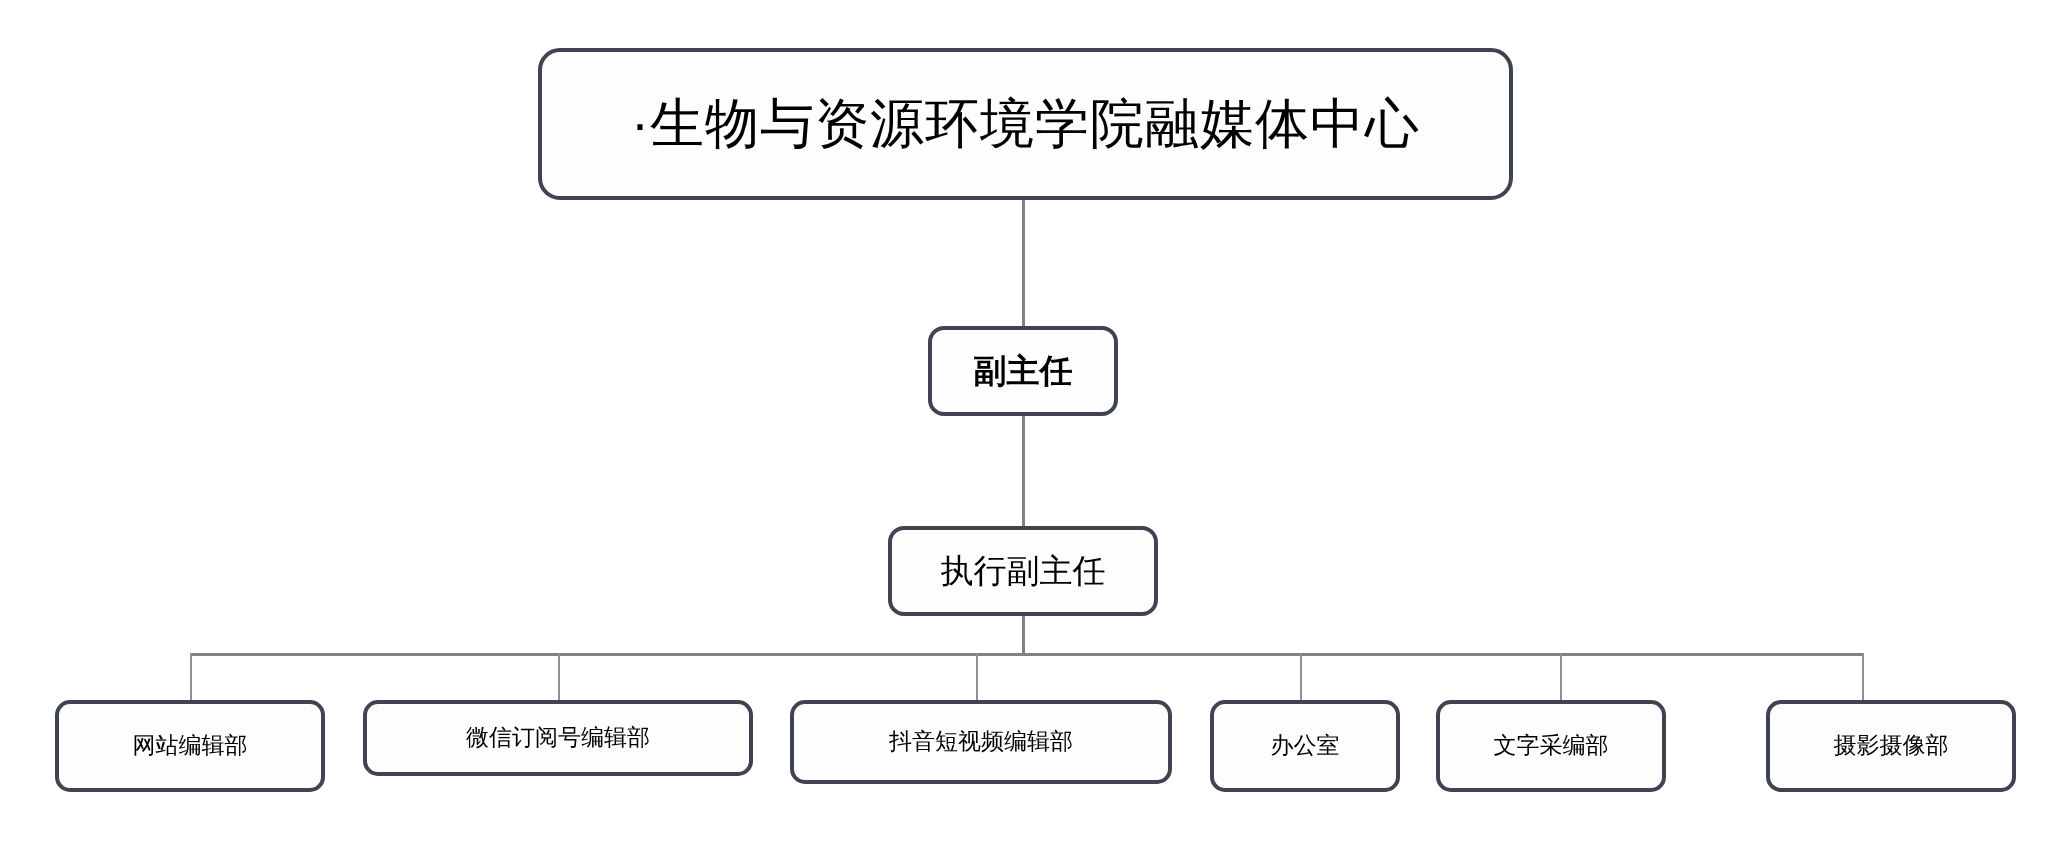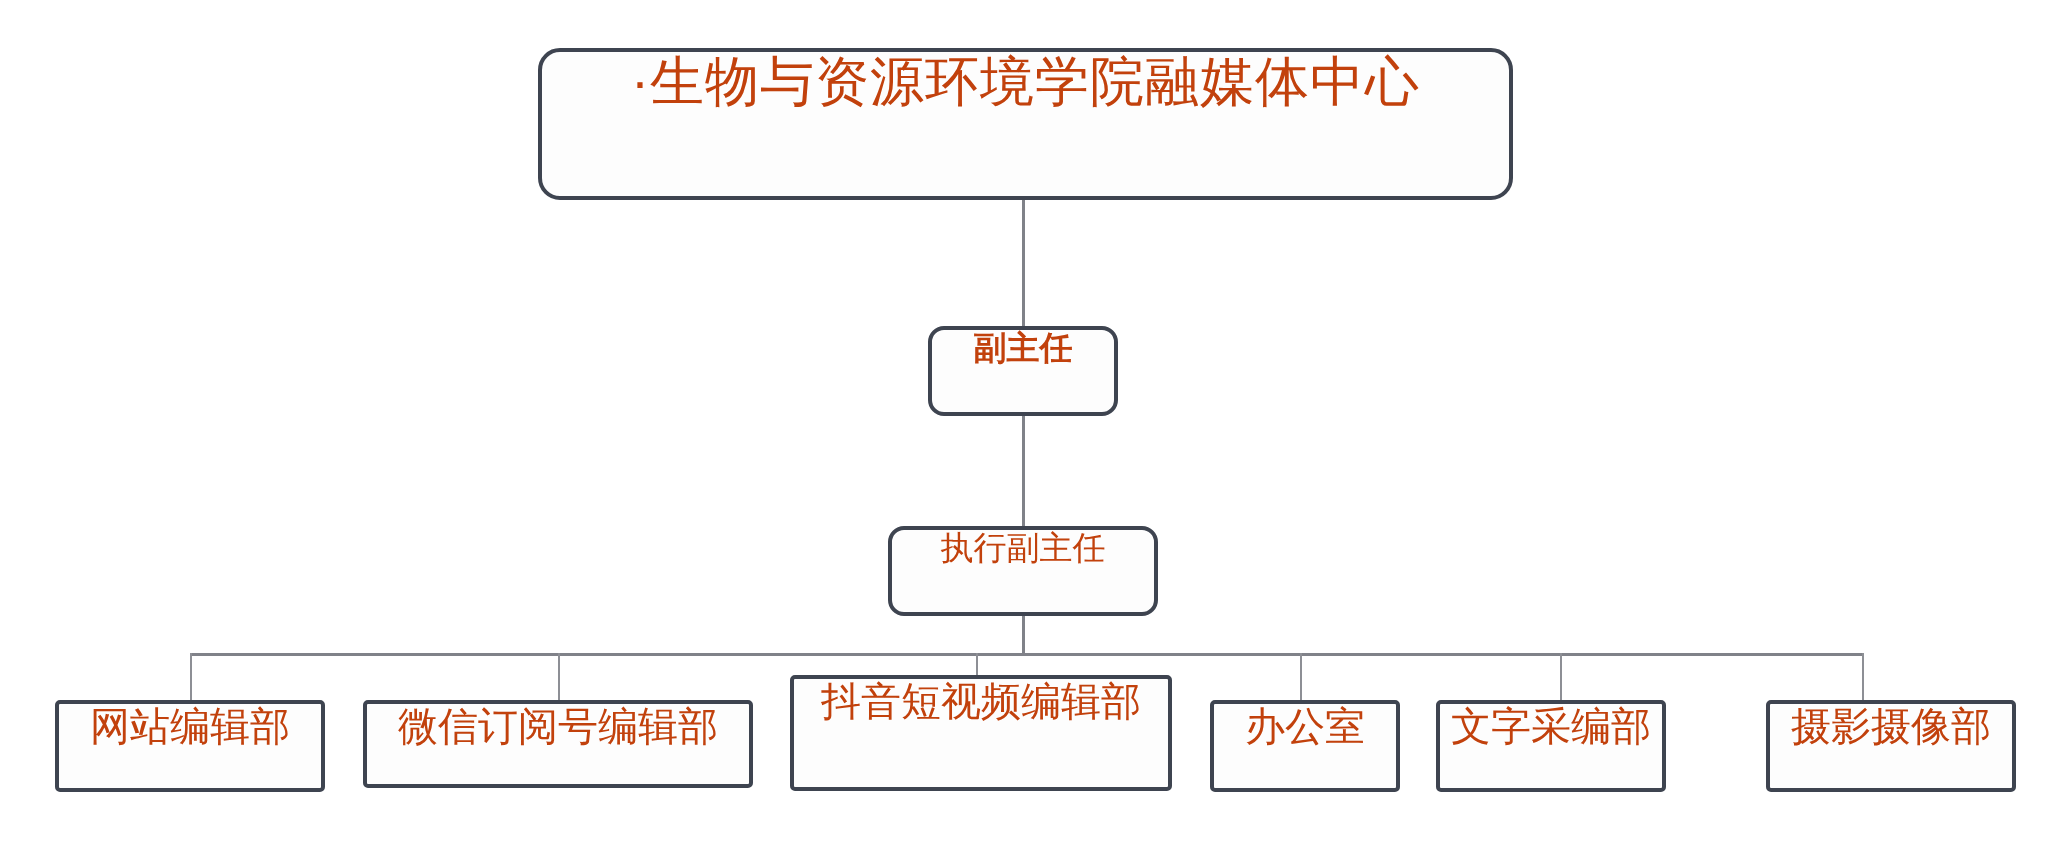--- a/index.html
+++ b/index.html
@@ -37,39 +37,39 @@
     background: #8d8f95;
   }
 
   
   .node {
     position: absolute;
     box-sizing: border-box;
     background: #fdfdfd;
     border: 4px solid #3e4450;
     display: flex;
-    align-items: flex-start;
+    align-items: center;
     justify-content: center;
-    color: #c2410c;
+    color: #000000;
     text-align: center;
     line-height: 1.1;
     white-space: nowrap;
   }
   .node-root {
     border-radius: 22px;
     font-size: 54px;
     letter-spacing: 1px;
   }
   .node-mid {
     border-radius: 16px;
     font-size: 33px;
   }
   .node-leaf {
-    border-radius: 5px;
-    font-size: 40px;
+    border-radius: 15px;
+    font-size: 23px;
   }
   .node-label {
     display: inline-block;
   }
 </style>
 </head>
 <body>
 
 <div id="canvas">
 
@@ -97,25 +97,25 @@
   </div>
 
   <div class="node node-mid" style="left:888px; top:526px; width:270px; height:90px;font-family:Liberation Serif, serif;">
     <span class="node-label">执行副主任</span>
   </div>
 
   <div class="node node-leaf" style="left:55px; top:700px; width:270px; height:92px;">
     <span class="node-label">网站编辑部</span>
   </div>
 
-  <div class="node node-leaf" style="left:363px; top:700px; width:390px; height:88px;">
+  <div class="node node-leaf" style="left:363px; top:700px; width:390px; height:76px;">
     <span class="node-label">微信订阅号编辑部</span>
   </div>
 
-  <div class="node node-leaf" style="left:790px; top:675px; width:382px; height:116px;">
+  <div class="node node-leaf" style="left:790px; top:700px; width:382px; height:84px;">
     <span class="node-label">抖音短视频编辑部</span>
   </div>
 
   <div class="node node-leaf" style="left:1210px; top:700px; width:190px; height:92px;">
     <span class="node-label">办公室</span>
   </div>
 
   <div class="node node-leaf" style="left:1436px; top:700px; width:230px; height:92px;">
     <span class="node-label">文字采编部</span>
   </div>

